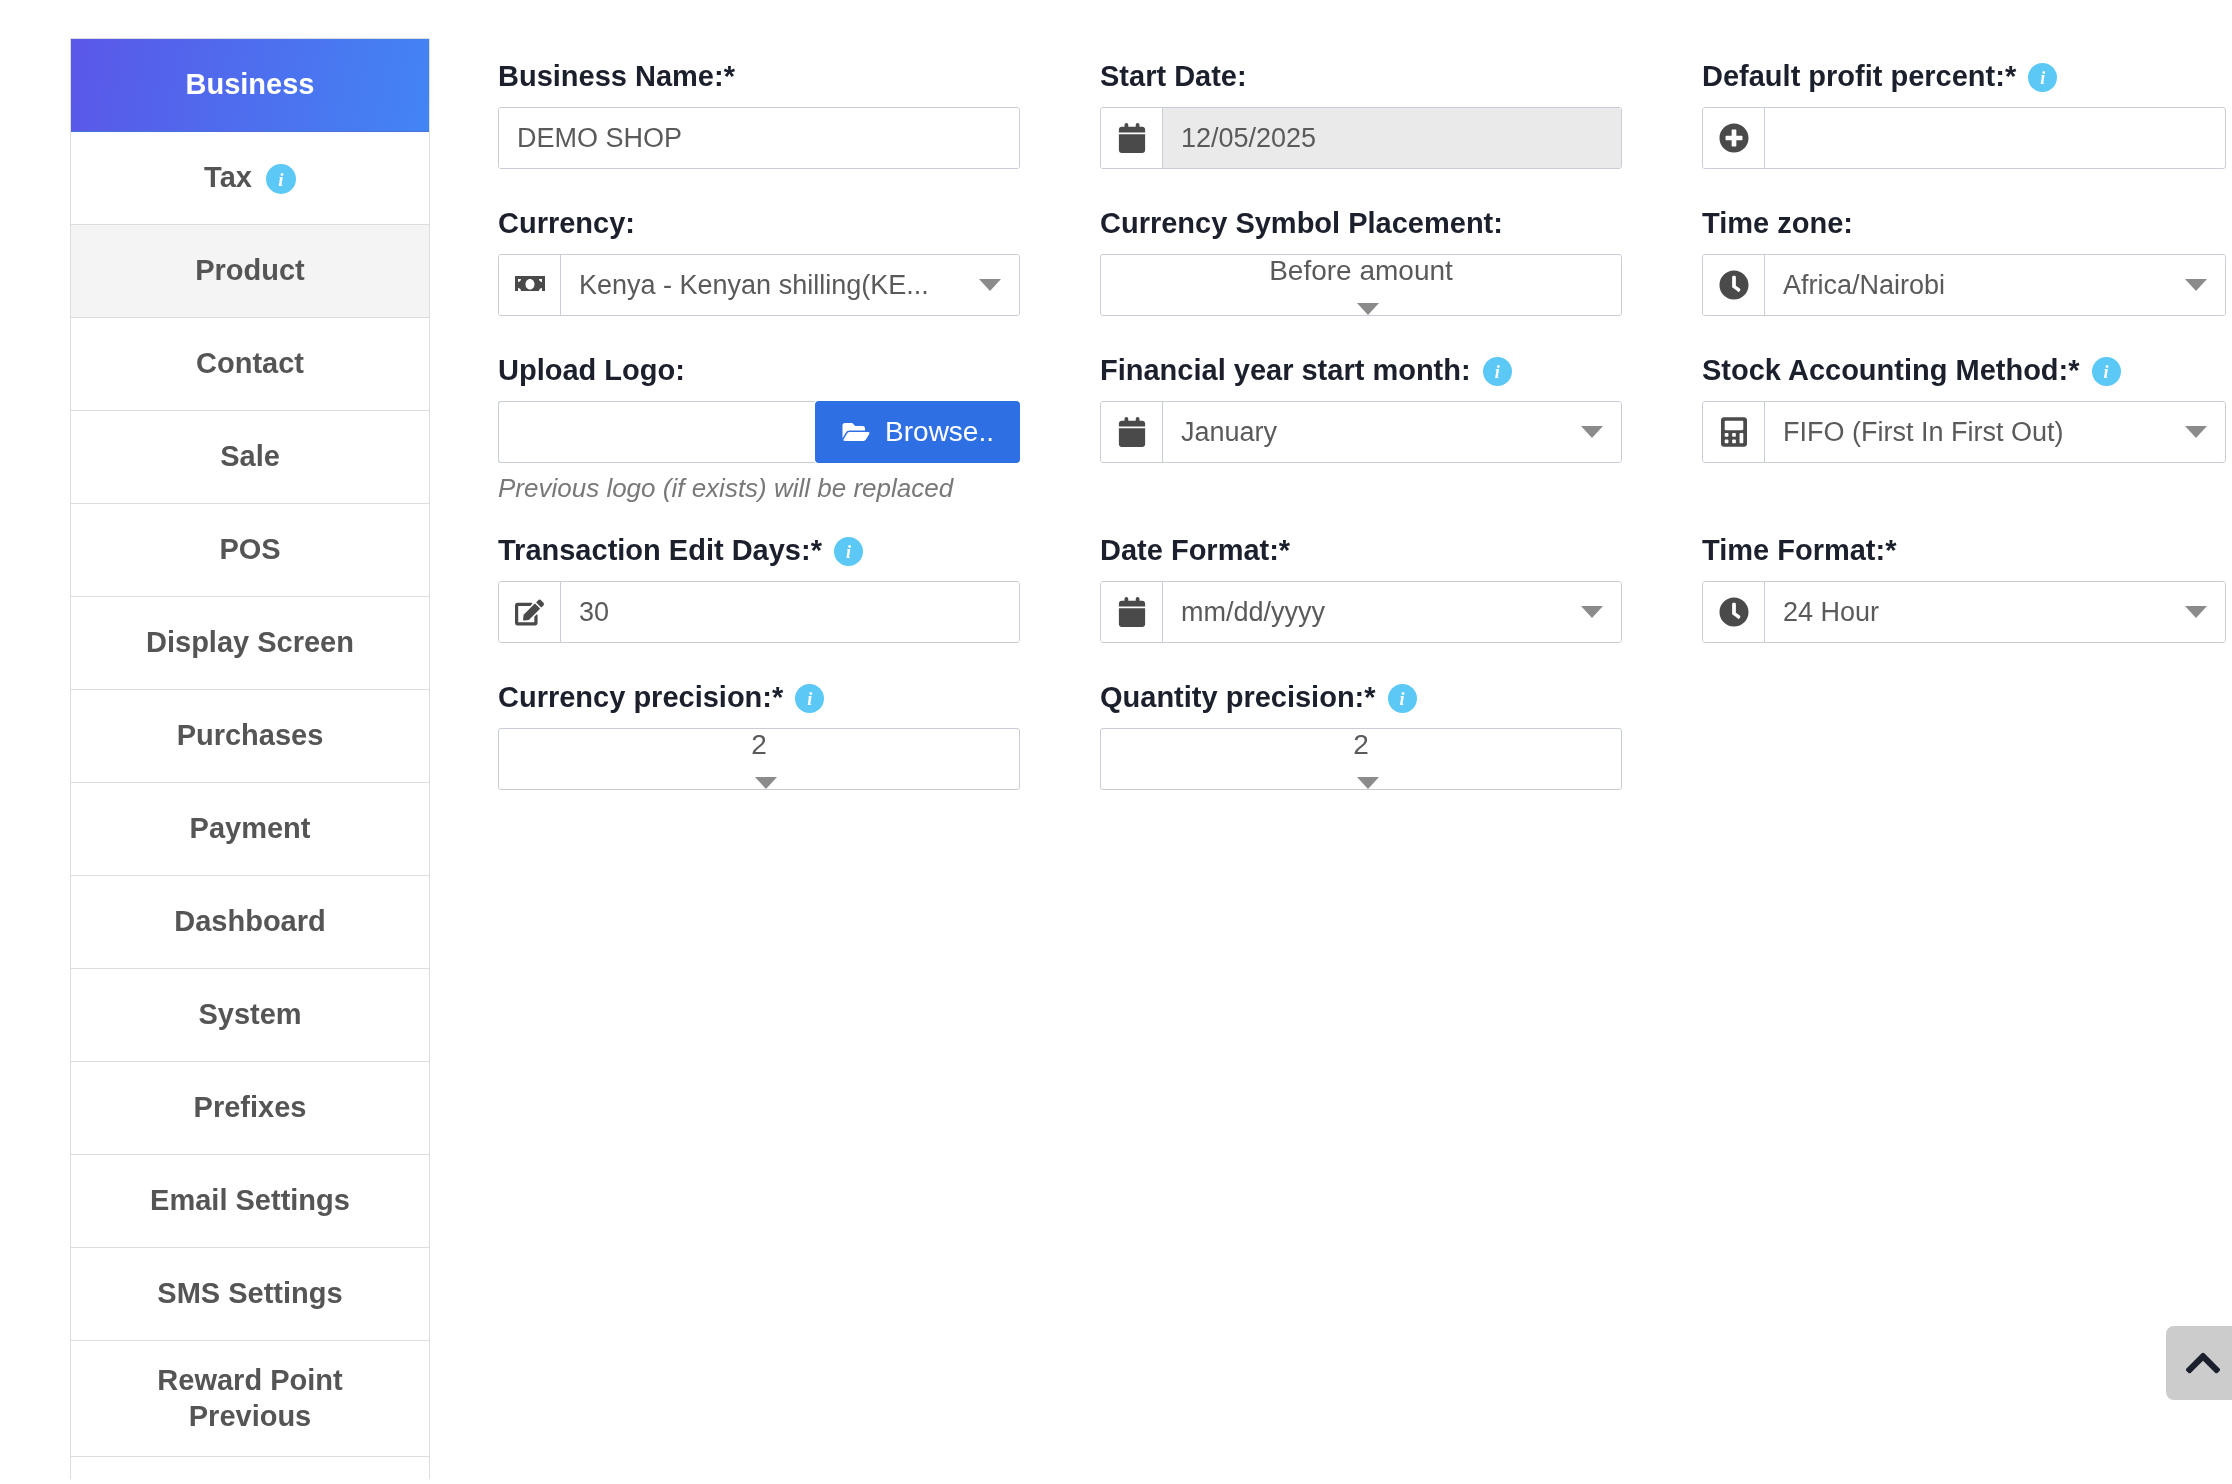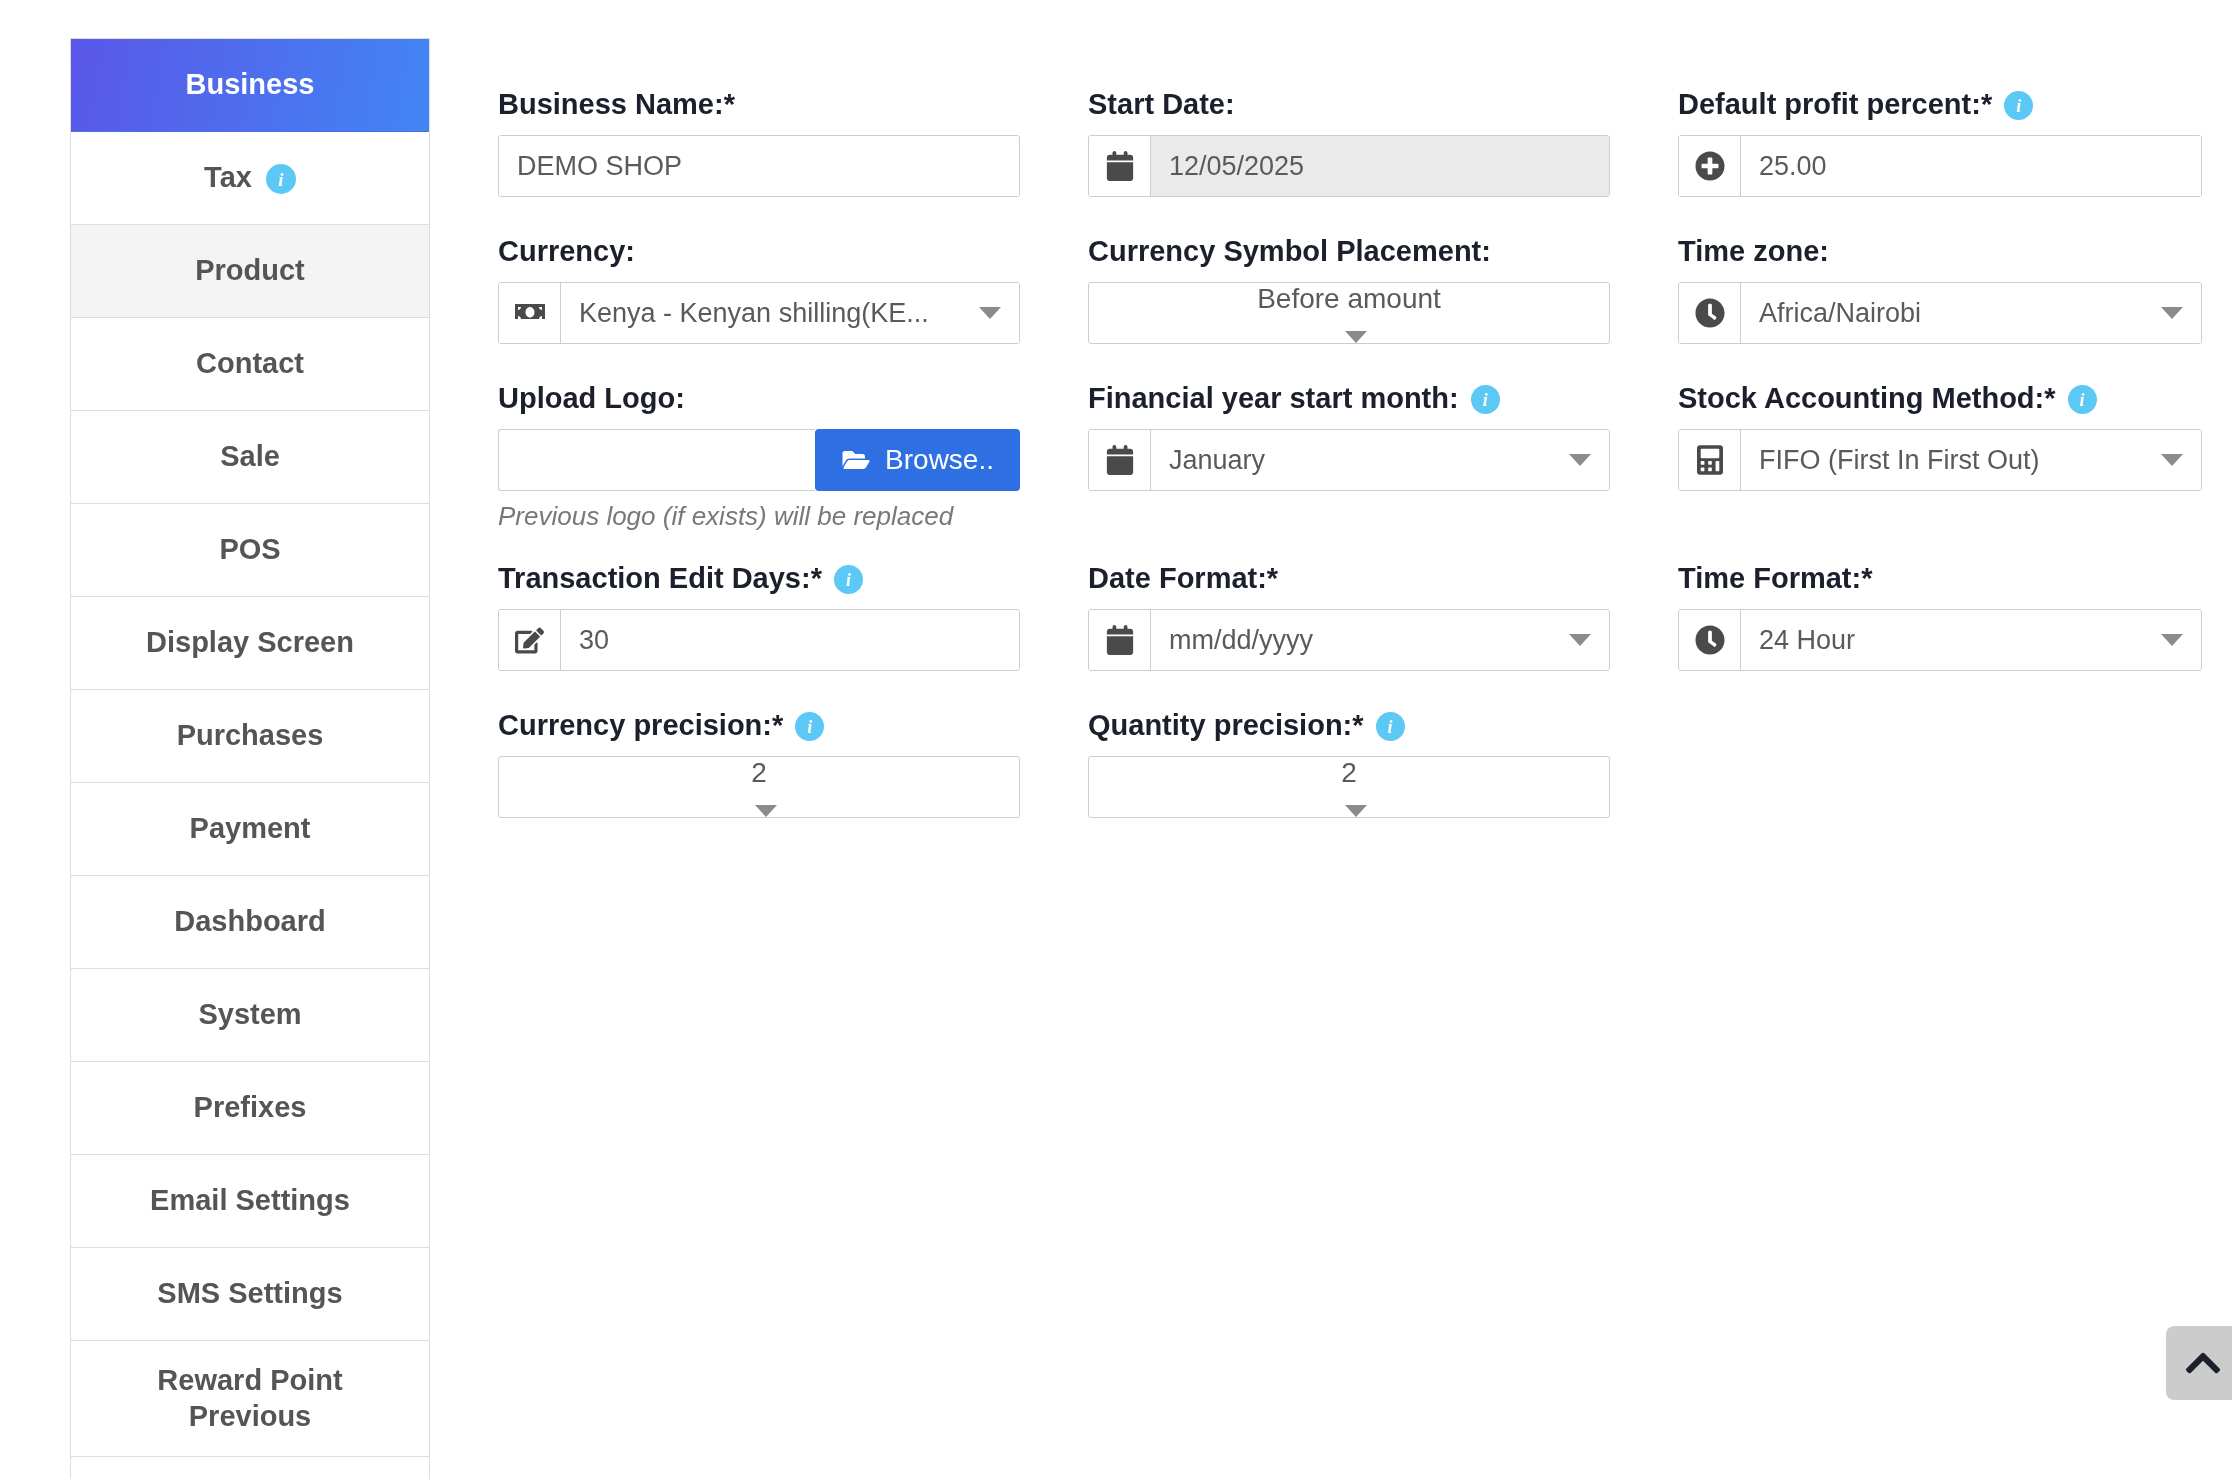--- a/index.html
+++ b/index.html
@@ -86,22 +86,21 @@
   
   .form-area {
     position: absolute;
     left: 498px;
     top: 60px;
     width: 1680px;
   }
   .grid {
     display: grid;
     grid-template-columns: 586px 586px 588px;
-    column-gap: 4px;
-    margin-top: 28px;
+    column-gap: 16px;
   }
   .cell { padding-right: 64px; }
 
   .f-label {
     font-size: 29px;
     font-weight: bold;
     color: #1b202c;
     margin-bottom: 14px;
     display: flex;
     align-items: center;
@@ -307,23 +306,20 @@
         <div class="f-label">
           <span>Default profit percent:*</span>
           <span class="info-dot lbl">i</span>
         </div>
         <div class="field-group">
           <div class="addon">
             <svg class="icon-svg" width="30" height="30" viewBox="0 0 512 512" fill="#4a4a4a">
                 <path d="M256 8C119 8 8 119 8 256s111 248 248 248 248-111 248-248S393 8 256 8zm144 276c0 6.6-5.4 12-12 12h-92v92c0 6.6-5.4 12-12 12h-56c-6.6 0-12-5.4-12-12v-92h-92c-6.6 0-12-5.4-12-12v-56c0-6.6 5.4-12 12-12h92v-92c0-6.6 5.4-12 12-12h56c6.6 0 12 5.4 12 12v92h92c6.6 0 12 5.4 12 12v56z"></path>
               </svg>
           </div>
-          <div class="ctrl">
-            <span class="txt">25.00</span>
-          </div>
         </div>
       </div>
 
       <div class="cell">
         <div class="f-label">Currency:</div>
         <div class="field-group">
           <div class="addon">
             <svg class="icon-svg" width="34" height="24" viewBox="0 0 640 512" fill="#4a4a4a">
                 <path d="M0 64v320h640V64H0zm64 256c35.3 0 64 28.7 64 64H64v-64zm0-128V128h64c0 35.3-28.7 64-64 64zm256 160c-53 0-96-50.1-96-112s43-112 96-112 96 50.1 96 112-43 112-96 112zm256 32h-64c0-35.3 28.7-64 64-64v64zm0-192c-35.3 0-64-28.7-64-64h64v64z"></path>
               </svg>

